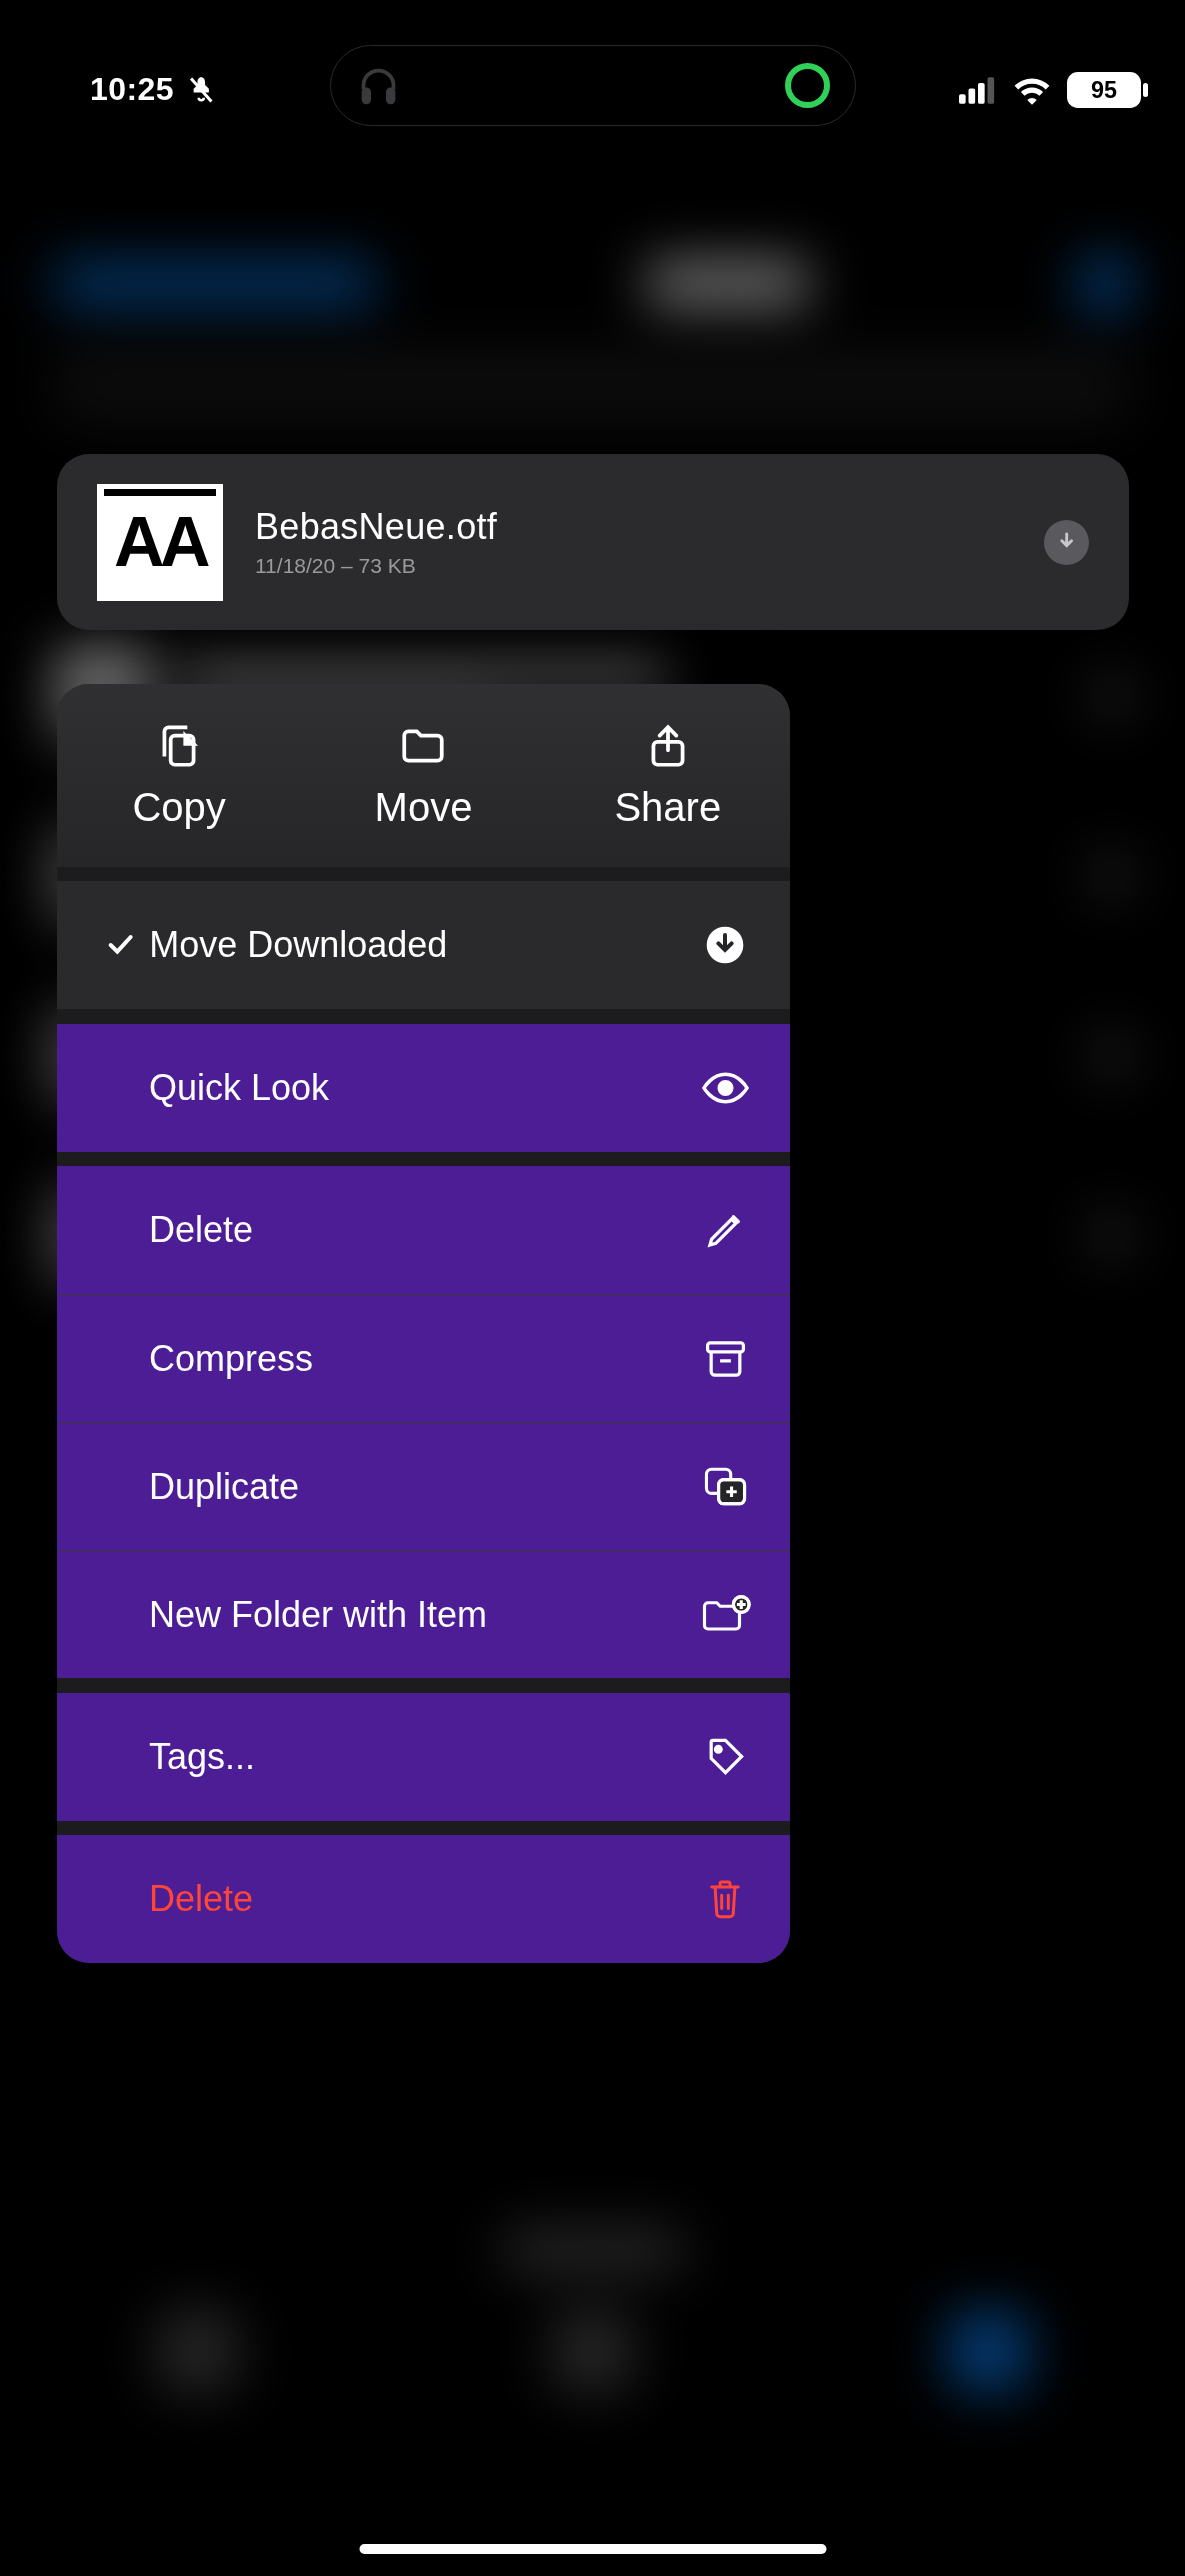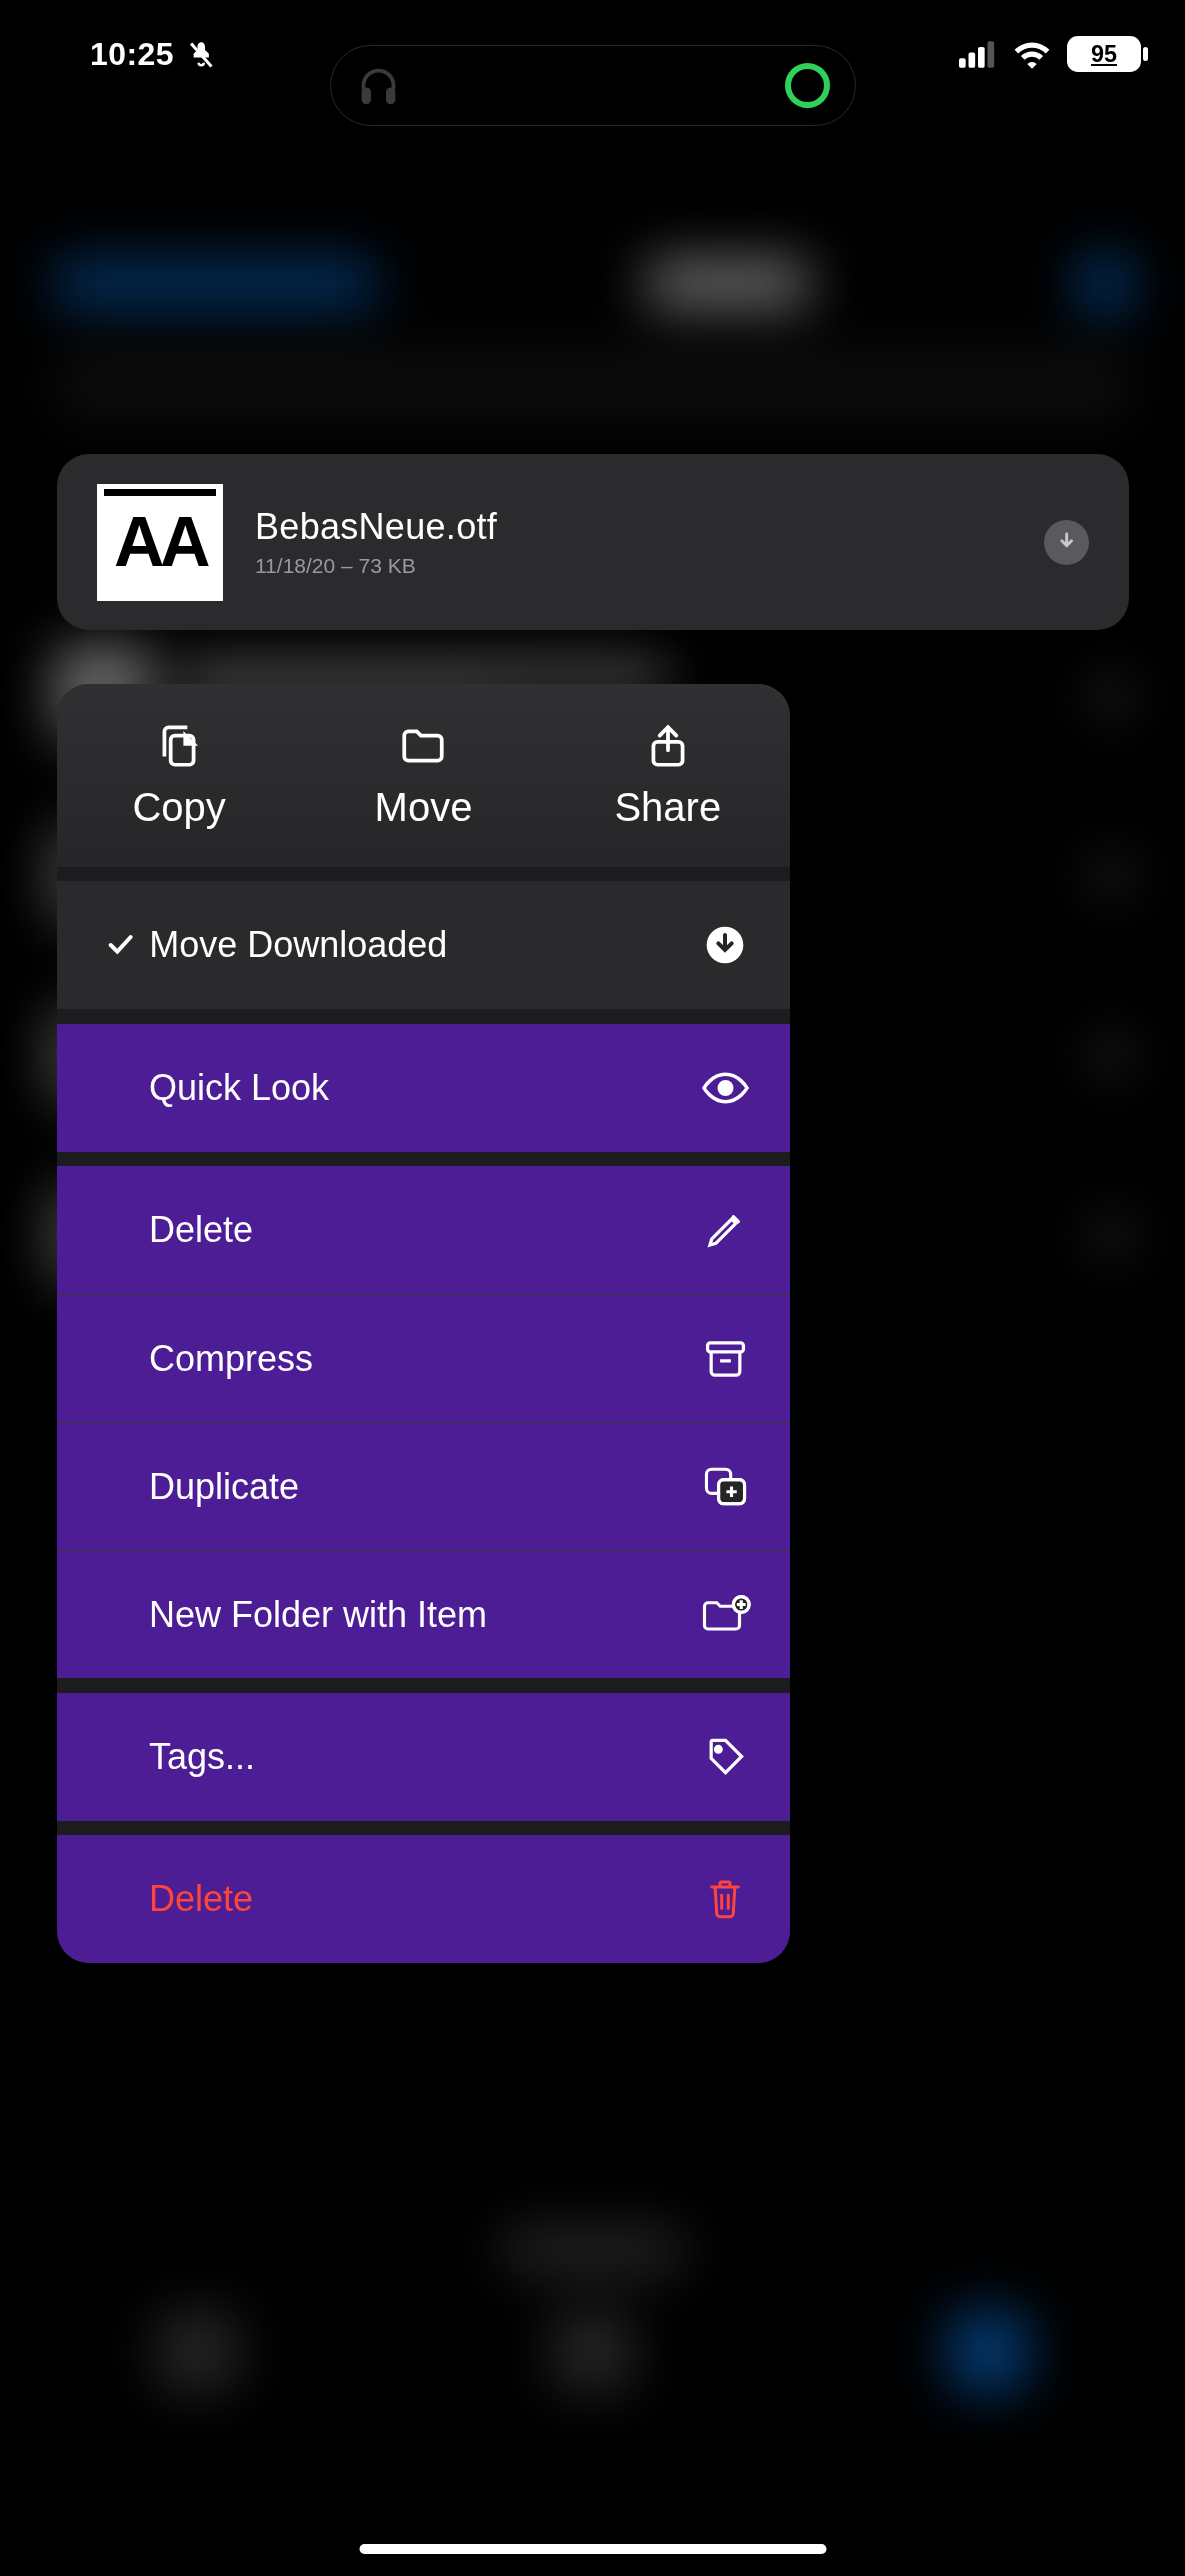--- a/index.html
+++ b/index.html
@@ -44,31 +44,31 @@
   .bg-blur .row .dl{width:41px;height:41px;background:#555;border-radius:50%;}
   .bg-blur .tabbar{position:absolute;bottom:144px;left:0;right:0;height:162px;display:flex;justify-content:space-around;align-items:center;}
   .bg-blur .tabbar .t{width:81px;height:81px;background:#555;border-radius:18px;}
   .bg-blur .tabbar .t.active{background:var(--blue);}
   .bg-blur .tblabel{position:absolute;bottom:305px;left:0;right:0;text-align:center;}
   .bg-blur .tblabel .l{display:inline-block;width:180px;height:36px;background:#666;border-radius:9px;}
 
   
   .status{
     position:absolute;top:0;left:0;right:0;height:108px;z-index:50;
-    display:flex;align-items:flex-start;justify-content:space-between;
+    display:flex;align-items:flex-end;justify-content:space-between;
     padding:36px 45px 0 90px;
     font-weight:600;
   }
   .status .left{display:flex;align-items:center;gap:12.6px;font-size:32px;letter-spacing:0.4px;}
   .status .right{display:flex;align-items:center;gap:16px;}
   .status svg{display:block;}
   .battery{
     display:flex;align-items:center;justify-content:center;
     width:74px;height:36px;background:#fff;border-radius:10.8px;color:#000;
-    font-size:23.4px;font-weight:700;position:relative;text-decoration:underline;
+    font-size:23.4px;font-weight:700;position:relative;
   }
   .battery::after{content:"";position:absolute;right:-7.2px;top:10.8px;width:5.4px;height:14.4px;background:#fff;border-radius:2.7px;}
 
   
   .island{
     position:absolute;top:45px;left:50%;transform:translateX(-50%);
     width:526px;height:81px;background:#000;border-radius:54px;z-index:60;
     border:1.8px solid #2a2a2c;
     display:flex;align-items:center;justify-content:space-between;padding:0 25px;
   }

